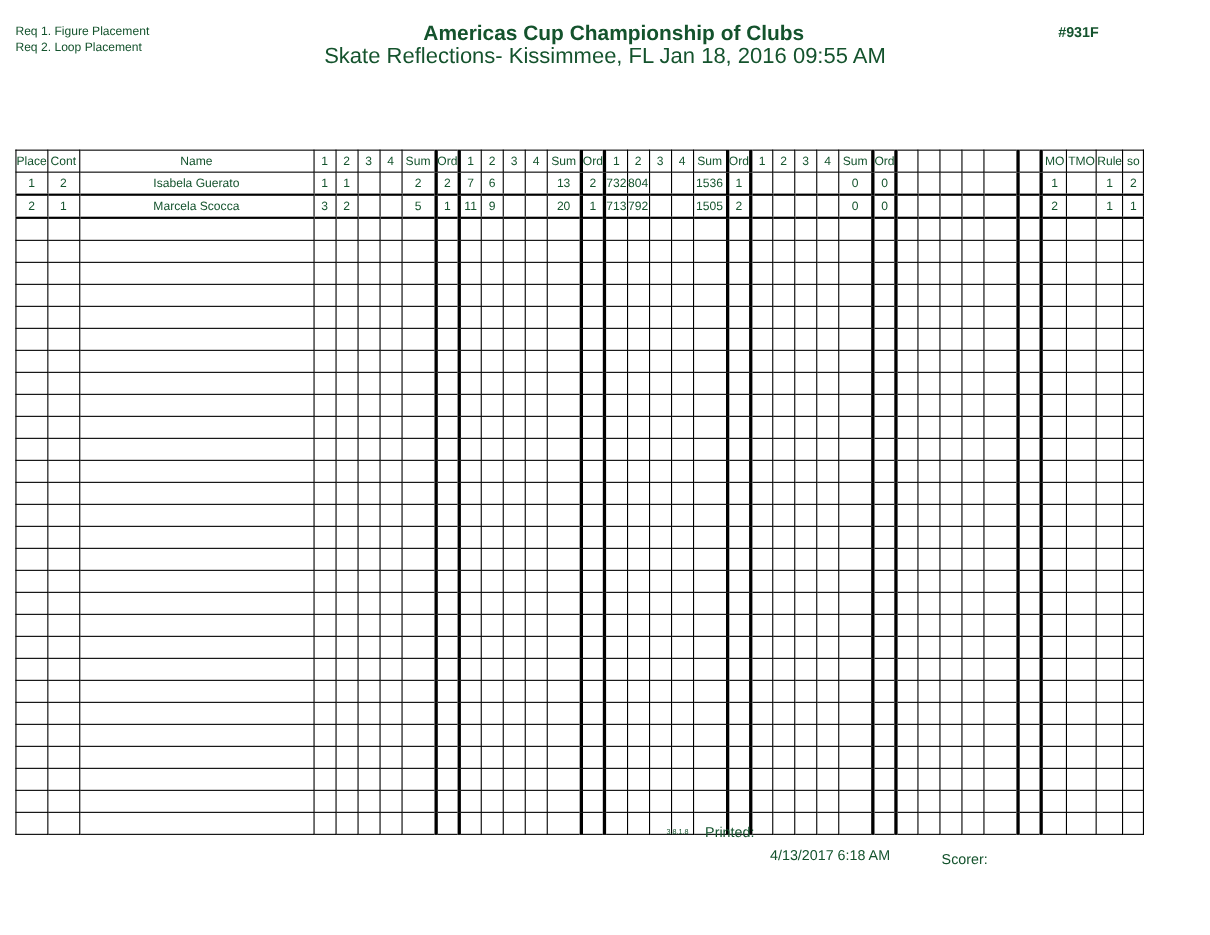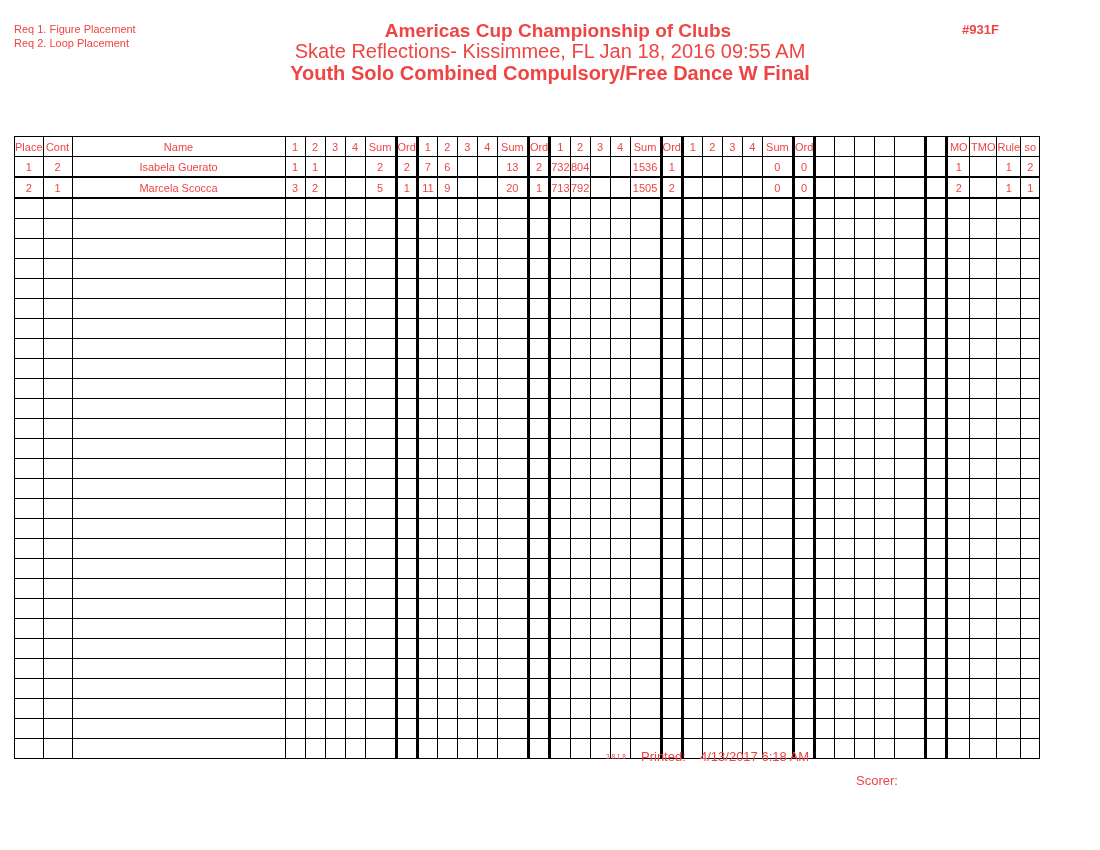--- a/index.html
+++ b/index.html
@@ -1,16 +1,16 @@
 <!DOCTYPE html>
 <html><head>
 <meta charset="utf-8">
 <style>
   html,body{margin:0;padding:0;background:#fff;}
-  .page{position:relative;width:1100px;height:850px;background:#fff;color:#ef4444;
+  .page{position:relative;width:1100px;height:850px;background:#fff;color:#14532d;
         font-family:"Liberation Sans",sans-serif;overflow:hidden;}
 
   .req-block{position:absolute;left:14px;top:22px;font-size:11px;line-height:14px;}
   .event-number{position:absolute;left:962px;top:22px;font-size:13px;font-weight:bold;}
   .header-block{position:absolute;left:0;top:20px;width:1100px;text-align:center;}
   .title{font-size:19px;font-weight:bold;line-height:22px;margin-left:16px;}
   .subtitle{font-size:20px;line-height:19px;}
   .event-title{font-size:20px;font-weight:bold;line-height:25px;}
   .report-line{font-size:16px;line-height:22px;}
 
@@ -27,39 +27,38 @@
   td.place{font-weight:bold;text-align:left;padding-left:7px;font-size:12px;}
   td.cont{font-weight:bold;font-size:12px;}
   .ord{border-left:3px solid #000 !important;border-right:3px solid #000 !important;}
   td.ord{font-weight:bold;}
   td.sum{text-align:right;padding-right:3px;}
   tr.filled td{border-bottom:2px solid #000;}
 
   .footer span{position:absolute;font-size:13px;}
   .version{left:606px;top:753px;font-size:6.5px !important;}
   .printed-label{left:641px;top:749px;}
-  .printed-value{left:700px;top:749px;}
+  .printed-value{left:700px;top:770px;}
   .scorer-label{left:856px;top:749px;margin-top:24px;}
 </style>
 </head>
 <body>
 
 <div class="page">
 
   <div class="req-block">
     <div>Req  1.  Figure Placement</div>
     <div>Req  2.  Loop Placement</div>
   </div>
 
   <div class="event-number">#931F</div>
 
   <div class="header-block">
     <div class="title">Americas Cup Championship of Clubs</div>
     <div class="subtitle">Skate Reflections- Kissimmee, FL  Jan 18, 2016   09:55 AM</div>
-    <div class="event-title">Youth Solo Combined Compulsory/Free Dance W Final</div>
   </div>
 
   <table class="results">
     <colgroup id="cols">
         <col style="width: 28px;">
         <col style="width: 29px;">
         <col style="width: 213px;">
         <col style="width: 20px;">
         <col style="width: 20px;">
         <col style="width: 20px;">

